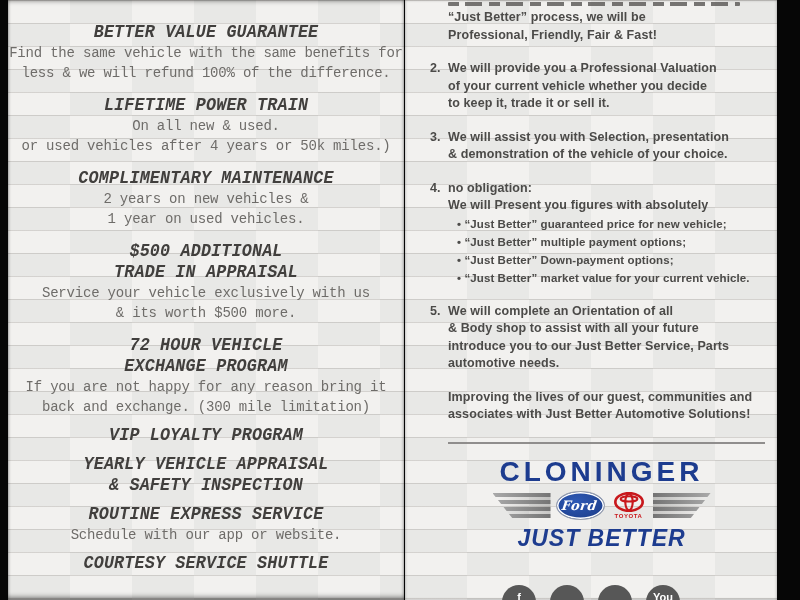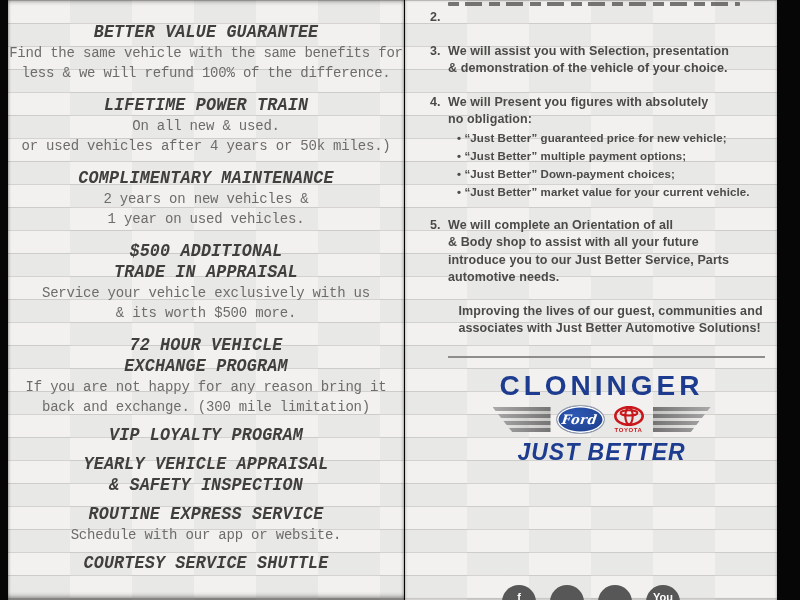--- a/index.html
+++ b/index.html
@@ -35,21 +35,21 @@
     font-size:14px;line-height:20px;color:#6e6c69;white-space:nowrap;letter-spacing:-0.2px;
   }
 
   
   .rp-wrap{padding:2px 4px 0 25px;}
   .rp-clipped{
     height:4px;width:292px;margin:0 0 3px 18px;border-radius:1px;opacity:.8;
     background:repeating-linear-gradient(90deg,#575553 0 11px,rgba(0,0,0,0) 11px 17px,#575553 17px 34px,rgba(0,0,0,0) 34px 41px);
   }
   .rp-item{display:flex;margin-bottom:16px;}
-  .rp-item.closing{margin-bottom:0;justify-content:center;}
+  .rp-item.closing{margin-bottom:0;}
   .rp-num{
     width:18px;flex:0 0 18px;font-weight:700;font-size:12.5px;line-height:17.5px;color:#4b4a48;
   }
   .rp-line{
     font-weight:700;font-size:12.5px;line-height:17.5px;color:#4b4a48;
     white-space:nowrap;letter-spacing:0.1px;
   }
   .rp-bullet{
     font-weight:700;font-size:11.5px;line-height:18px;color:#4b4a48;
     white-space:nowrap;padding-left:9px;letter-spacing:0.1px;
@@ -147,37 +147,49 @@
         <div class="lp-heading">COURTESY SERVICE SHUTTLE</div>
       </div>
     </div>
 </div>
 
 <div class="panel" id="right-panel">
   <div class="rp-wrap">
     <div class="rp-clipped"></div>
     <div>
         <div class="rp-item">
+          <div class="rp-num"></div>
+          <div>
+            <div class="rp-line">“Just Better” process, we will be</div>
+            <div class="rp-line">Professional, Friendly, Fair &amp; Fast!</div>
+          </div>
+        </div>
+        <div class="rp-item">
           <div class="rp-num">2.</div>
+          <div>
+            <div class="rp-line">We will provide you a Professional Valuation</div>
+            <div class="rp-line">of your current vehicle whether you decide</div>
+            <div class="rp-line">to keep it, trade it or sell it.</div>
+          </div>
         </div>
         <div class="rp-item">
           <div class="rp-num">3.</div>
           <div>
             <div class="rp-line">We will assist you with Selection, presentation</div>
             <div class="rp-line">&amp; demonstration of the vehicle of your choice.</div>
           </div>
         </div>
         <div class="rp-item">
           <div class="rp-num">4.</div>
           <div>
+            <div class="rp-line">no obligation:</div>
             <div class="rp-line">We will Present you figures with absolutely</div>
-            <div class="rp-line">no obligation:</div>
             <div class="rp-bullet">“Just Better” guaranteed price for new vehicle;</div>
             <div class="rp-bullet">“Just Better” multiple payment options;</div>
-            <div class="rp-bullet">“Just Better” Down-payment choices;</div>
+            <div class="rp-bullet">“Just Better” Down-payment options;</div>
             <div class="rp-bullet">“Just Better” market value for your current vehicle.</div>
           </div>
         </div>
         <div class="rp-item">
           <div class="rp-num">5.</div>
           <div>
             <div class="rp-line">We will complete an Orientation of all</div>
             <div class="rp-line">&amp; Body shop to assist  with all your future</div>
             <div class="rp-line">introduce you to our Just Better Service, Parts</div>
             <div class="rp-line">automotive needs.</div>

